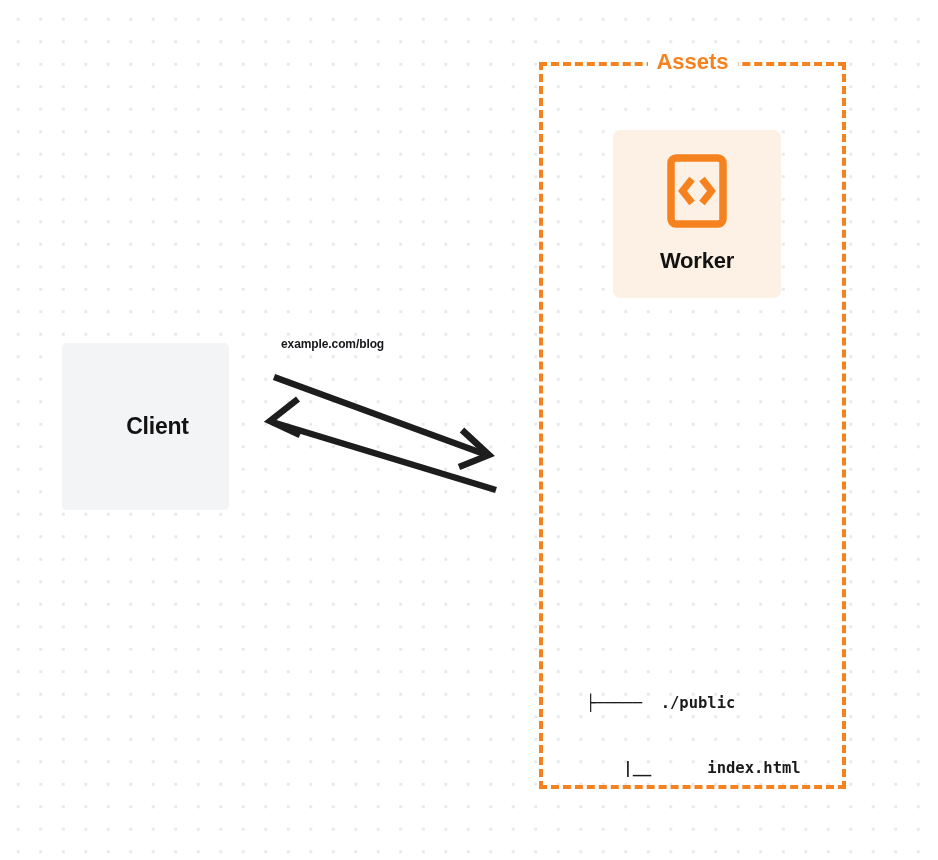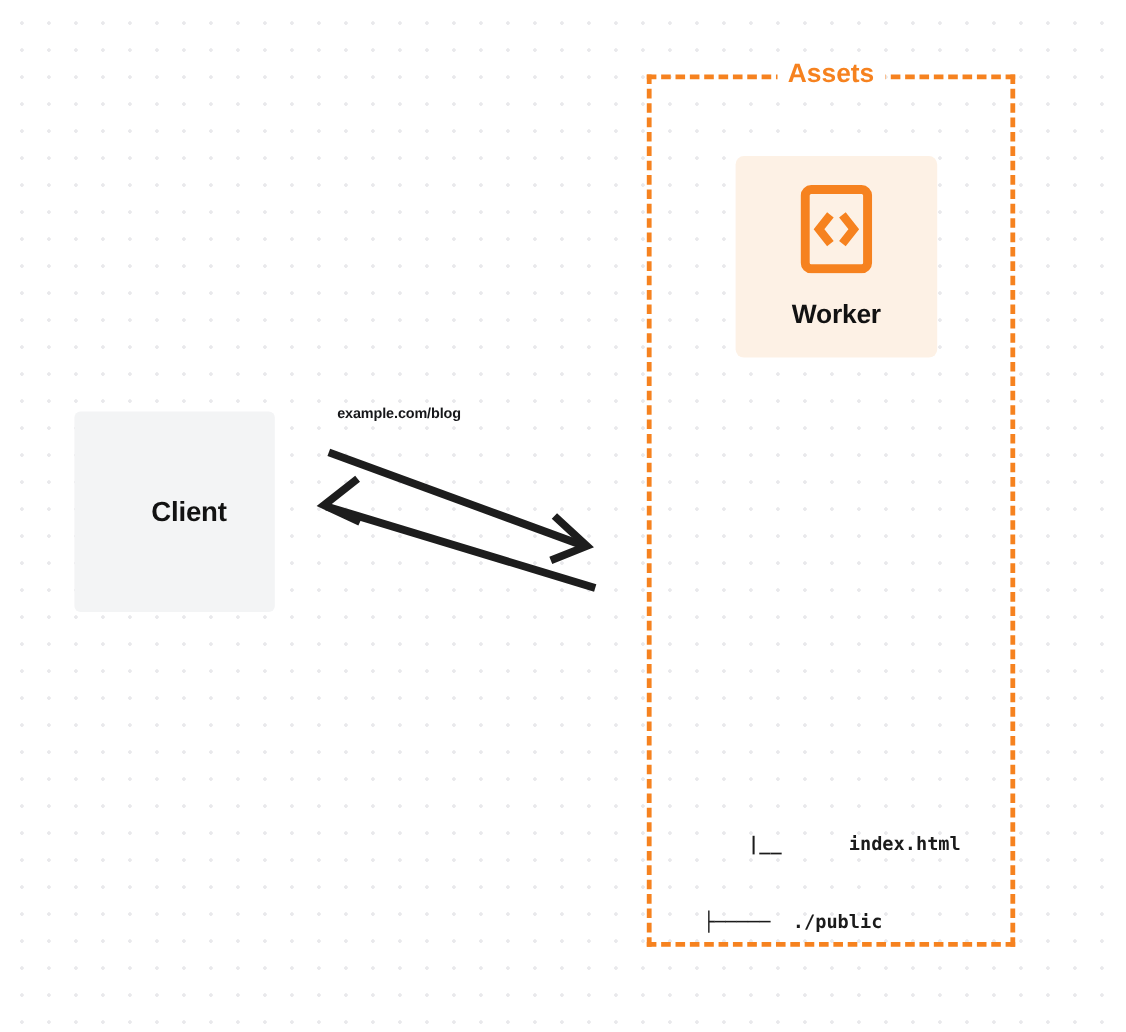--- a/index.html
+++ b/index.html
@@ -162,18 +162,18 @@
         <rect x="4" y="4" width="52" height="66" rx="5" ry="5" fill="none" stroke="#f6821f" stroke-width="7.5"></rect>
         <path d="M25,25 L15.5,37 L25,49" fill="none" stroke="#f6821f" stroke-width="7" stroke-linecap="butt" stroke-linejoin="miter"></path>
         <path d="M35,25 L44.5,37 L35,49" fill="none" stroke="#f6821f" stroke-width="7" stroke-linecap="butt" stroke-linejoin="miter"></path>
       </svg>
     </span>
     <span class="card-label">Worker</span>
   </div>
 
 
   <div class="file-tree">
+    <div>├─────  ./public</div>
     <div>    |__      index.html</div>
-    <div>├─────  ./public</div>
     
   </div>
 
 </div>
 
 </body></html>

